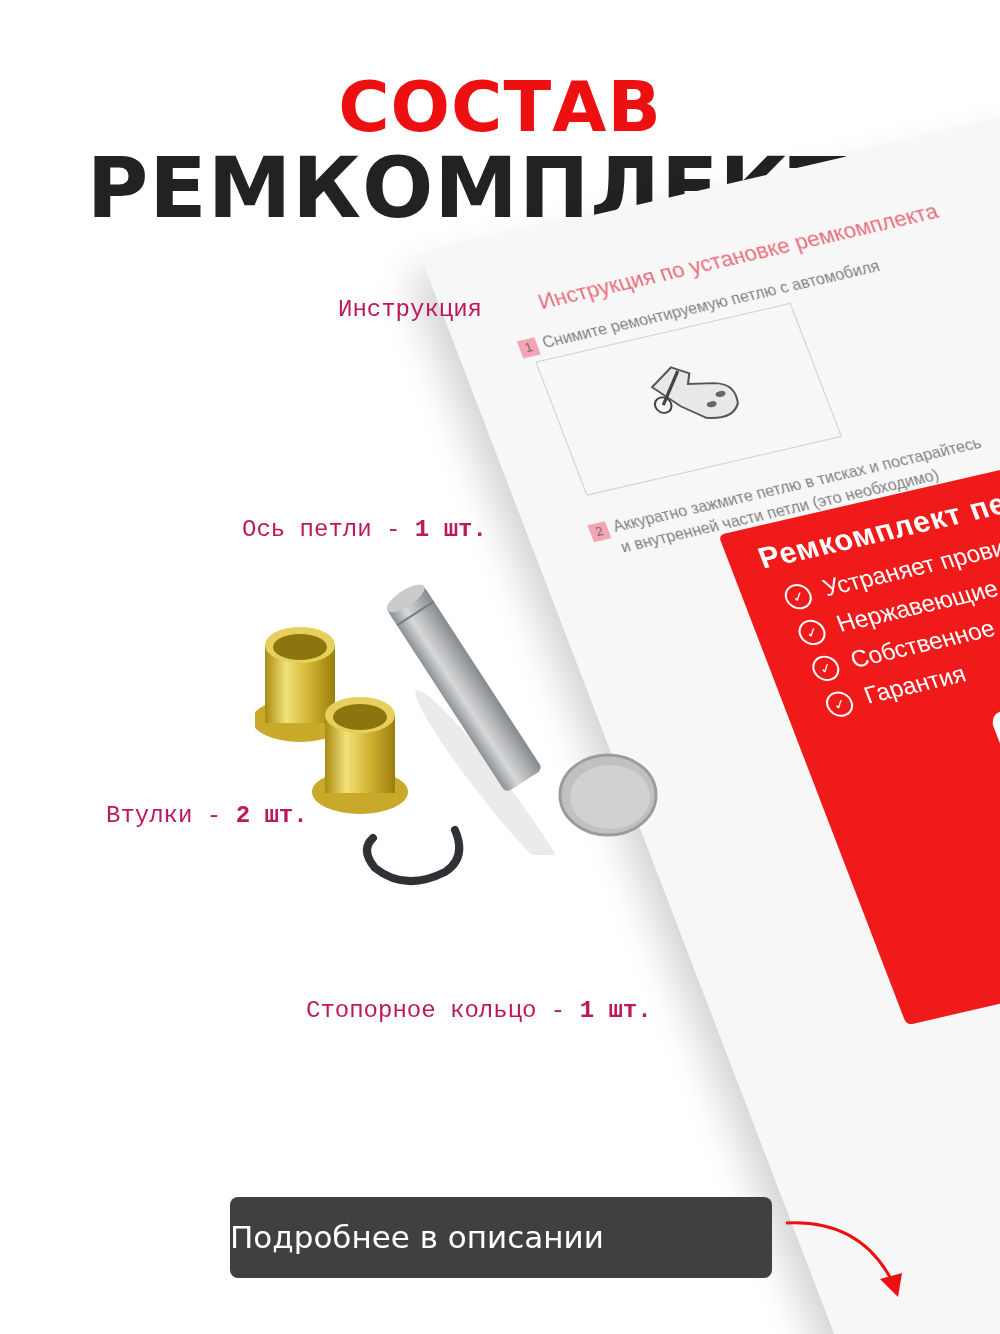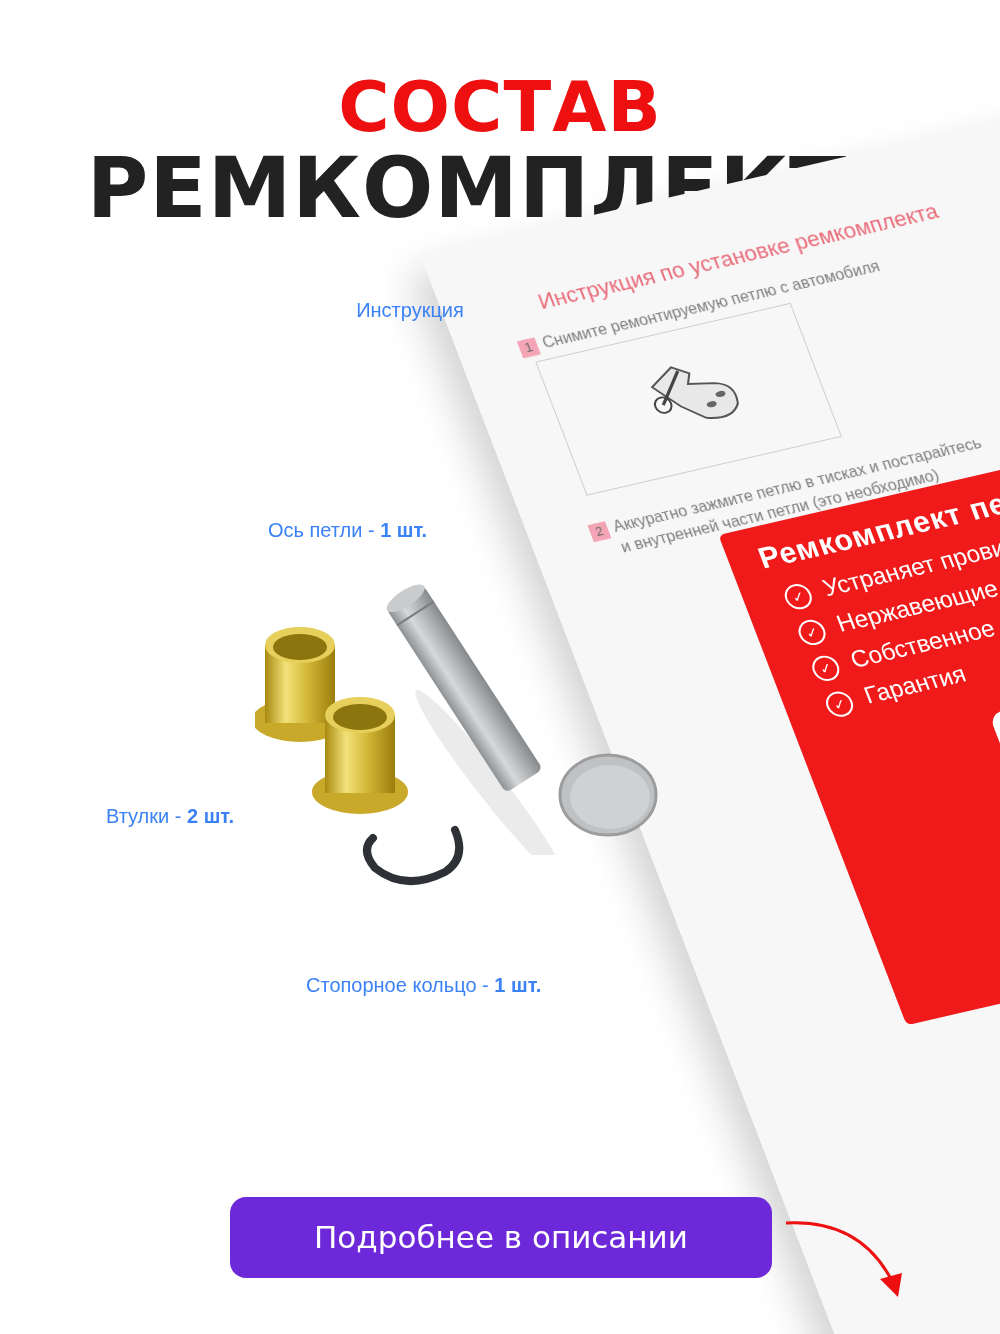--- a/index.html
+++ b/index.html
@@ -10,22 +10,22 @@
   }
   .title {
     position: absolute; left: 0; width: 1000px; text-align: center;
     font-family: "DejaVu Sans", "Liberation Sans", sans-serif;
     font-weight: bold; letter-spacing: 1px; margin: 0;
   }
   .title-red { top: 62px; font-size: 70px; color: #ee1010; line-height: 90px; }
   .title-dark { top: 140px; font-size: 84px; color: #222222; line-height: 96px; }
 
   .label {
-    position: absolute; font-size: 20px; color: #3b82f6; line-height: 28px;
-    font-family: Liberation Sans, sans-serif; font-weight: normal;
+    position: absolute; font-size: 24px; color: #be185d; line-height: 28px;
+    font-family: Liberation Mono, monospace; font-weight: normal;
   }
   .label b { font-weight: bold; }
   .center { text-align: center; }
 
   
   .sheet {
     position: absolute; left: 420px; top: 255px; width: 900px; height: 1200px;
     background: #f7f7f7;
     transform-origin: 0 0; transform: rotate(-13deg) skewX(8deg);
     box-shadow: -18px 18px 40px rgba(0,0,0,0.18);
@@ -68,23 +68,23 @@
     position: absolute; left: 190px; top: 235px; width: 480px; height: 230px;
     background: #fff; border-radius: 14px;
   }
 
   
   .part { position: absolute; }
 
   
   .cta {
     position: absolute; left: 230px; top: 1197px; width: 542px; height: 81px;
-    background: #6d28d9; border-radius: 16px; border: none; color: #fff;
+    background: #404040; border-radius: 8px; border: none; color: #fff;
     font-family: "DejaVu Sans", "Liberation Sans", sans-serif;
-    font-size: 31px; text-align: center; line-height: 81px; cursor: pointer;
+    font-size: 31px; text-align: left; line-height: 81px; cursor: pointer;
     padding: 0;
   }
   .arrow { position: absolute; left: 780px; top: 1215px; }
 </style>
 </head>
 <body>
 
 <h1 class="title title-red">СОСТАВ</h1>
 <h1 class="title title-dark">РЕМКОМПЛЕКТА</h1>
 
@@ -121,29 +121,29 @@
       
       
     </div>
   </div>
 </div>
 
 <div class="label center" style="left:290px; top:296px; width:240px;">
   <div>Инструкция</div>
 </div>
 
-<div class="label" style="left:268px; top:516px;">
+<div class="label" style="left:242px; top:516px;">
   <span>Ось петли - </span><b>1 шт.</b>
 </div>
 
 <div class="label" style="left:106px; top:802px;">
   <span>Втулки - </span><b>2 шт.</b>
 </div>
 
-<div class="label" style="left:306px; top:971px;">
+<div class="label" style="left:306px; top:997px;">
   <span>Стопорное кольцо - </span><b>1 шт.</b>
 </div>
 
 <svg class="part" style="left:370px; top:575px;" width="330" height="280" viewBox="0 0 330 280">
   <defs>
     <linearGradient id="steel" x1="0" y1="0" x2="1" y2="0">
       <stop offset="0" stop-color="#8e9194"></stop>
       <stop offset="0.35" stop-color="#d6d8da"></stop>
       <stop offset="0.6" stop-color="#b9bbbd"></stop>
       <stop offset="1" stop-color="#86898c"></stop>

